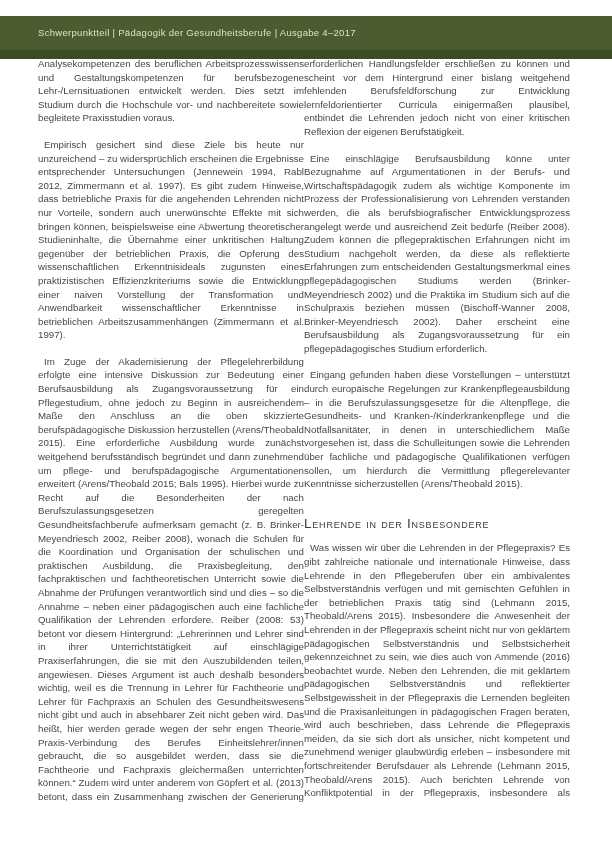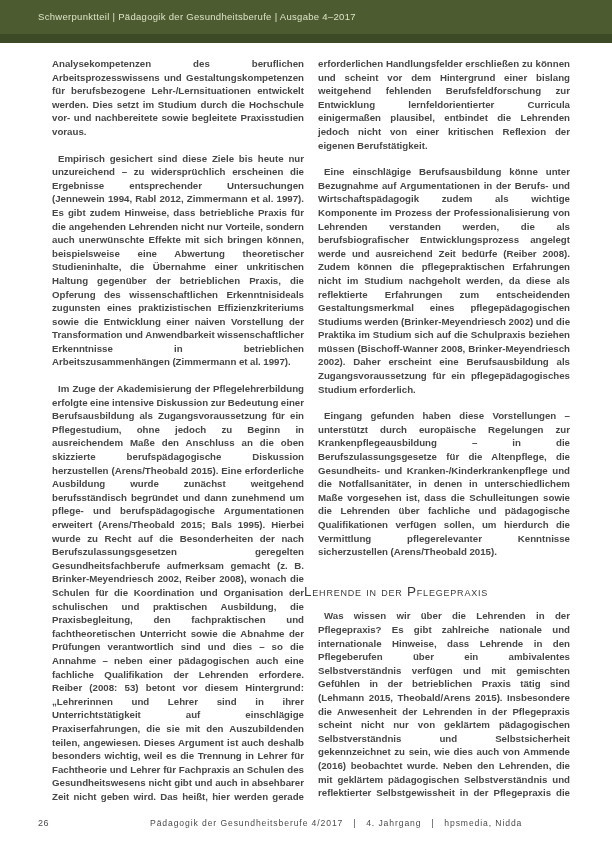--- a/index.html
+++ b/index.html
@@ -11,21 +11,21 @@
     position: relative;
     width: 612px;
     height: 859px;
     background: #ffffff;
     overflow: hidden;
     font-family: "Liberation Sans", "DejaVu Sans", sans-serif;
   }
   
   .topbar {
     position: absolute;
-    top: 0; left: 0;
+    top: 16px; left: 0;
     width: 612px;
     height: 34px;
     background: #4d5c30;
     border-bottom: 9px solid #3c4b25;
   }
   .topbar-text {
     position: absolute;
     left: 38px;
     top: 0;
     line-height: 34px;
@@ -51,21 +51,21 @@
     text-align: justify;
     color: #474747;
     font-size: 9.7px;
     line-height: 13.6px;
     hyphens: auto;
     -webkit-hyphens: auto;
     word-spacing: -0.2px;
   }
   .col.left  { left: 38px; }
   .col.right { left: 304px; }
-  .para { margin: 0 0 13px 14px; font-weight: bold; }
+  .para { margin: 0 0 13px 0; }
   .para.indent { text-indent: 6px; }
   .section-heading {
     margin: 26px 0 11px 0;
     font-weight: normal;
     font-variant: small-caps;
     font-size: 13.5px;
     letter-spacing: 0.8px;
     color: #3b3b3b;
     text-align: left;
   }
@@ -108,24 +108,20 @@
     <section class="col left">
       <p class="para">Analysekompetenzen des beruflichen Arbeitsprozesswissens und Gestaltungskompetenzen für berufsbezogene Lehr-/Lernsituationen entwickelt werden. Dies setzt im Studium durch die Hochschule vor- und nachbereitete sowie begleitete Praxisstudien voraus.</p>
       <p class="para indent">Empirisch gesichert sind diese Ziele bis heute nur unzureichend – zu widersprüchlich erscheinen die Ergebnisse entsprechender Untersuchungen (Jennewein 1994, Rabl 2012, Zimmermann et al. 1997). Es gibt zudem Hinweise, dass betriebliche Praxis für die angehenden Lehrenden nicht nur Vorteile, sondern auch unerwünschte Effekte mit sich bringen können, beispielsweise eine Abwertung theoretischer Studieninhalte, die Übernahme einer unkritischen Haltung gegenüber der betrieblichen Praxis, die Opferung des wissenschaftlichen Erkenntnisideals zugunsten eines praktizistischen Effizienzkriteriums sowie die Entwicklung einer naiven Vorstellung der Transformation und Anwendbarkeit wissenschaftlicher Erkenntnisse in betrieblichen Arbeitszusammenhängen (Zimmermann et al. 1997).</p>
       <p class="para indent">Im Zuge der Akademisierung der Pflegelehrerbildung erfolgte eine intensive Diskussion zur Bedeutung einer Berufsausbildung als Zugangsvoraussetzung für ein Pflegestudium, ohne jedoch zu Beginn in ausreichendem Maße den Anschluss an die oben skizzierte berufspädagogische Diskussion herzustellen (Arens/Theobald 2015). Eine erforderliche Ausbildung wurde zunächst weitgehend berufsständisch begründet und dann zunehmend um pflege- und berufspädagogische Argumentationen erweitert (Arens/Theobald 2015; Bals 1995). Hierbei wurde zu Recht auf die Besonderheiten der nach Berufszulassungsgesetzen geregelten Gesundheitsfachberufe aufmerksam gemacht (z. B. Brinker-Meyendriesch 2002, Reiber 2008), wonach die Schulen für die Koordination und Organisation der schulischen und praktischen Ausbildung, die Praxisbegleitung, den fachpraktischen und fachtheoretischen Unterricht sowie die Abnahme der Prüfungen verantwortlich sind und dies – so die Annahme – neben einer pädagogischen auch eine fachliche Qualifikation der Lehrenden erfordere. Reiber (2008: 53) betont vor diesem Hintergrund: „Lehrerinnen und Lehrer sind in ihrer Unterrichtstätigkeit auf einschlägige Praxiserfahrungen, die sie mit den Auszubildenden teilen, angewiesen. Dieses Argument ist auch deshalb besonders wichtig, weil es die Trennung in Lehrer für Fachtheorie und Lehrer für Fachpraxis an Schulen des Gesundheitswesens nicht gibt und auch in absehbarer Zeit nicht geben wird. Das heißt, hier werden gerade wegen der sehr engen Theorie-Praxis-Verbindung des Berufes Einheitslehrer/innen gebraucht, die so ausgebildet werden, dass sie die Fachtheorie und Fachpraxis gleichermaßen unterrichten können.“ Zudem wird unter anderem von Göpfert et al. (2013) betont, dass ein Zusammenhang zwischen der Generierung von Lernsituationen in einem lernfeldorientierten Curriculum und der pflegepraktischen Erfahrung der Lehrenden darin bestehe, „dass das berufliche Praxisfeld zunächst überblickt werden muss, um daraus ableitend pflegerische Lernsituationen entwickeln zu können“ (Göpfert et al. 2013: 10). Diese Argumentation betont praktische Erfahrungen in einem Pflegeberuf, um auf dieser Basis die für ein lernfeldorientiertes Curriculum</p>
     </section>
 
     <section class="col right">
       <p class="para">erforderlichen Handlungsfelder erschließen zu können und scheint vor dem Hintergrund einer bislang weitgehend fehlenden Berufsfeldforschung zur Entwicklung lernfeldorientierter Curricula einigermaßen plausibel, entbindet die Lehrenden jedoch nicht von einer kritischen Reflexion der eigenen Berufstätigkeit.</p>
       <p class="para indent">Eine einschlägige Berufsausbildung könne unter Bezugnahme auf Argumentationen in der Berufs- und Wirtschaftspädagogik zudem als wichtige Komponente im Prozess der Professionalisierung von Lehrenden verstanden werden, die als berufsbiografischer Entwicklungsprozess angelegt werde und ausreichend Zeit bedürfe (Reiber 2008). Zudem können die pflegepraktischen Erfahrungen nicht im Studium nachgeholt werden, da diese als reflektierte Erfahrungen zum entscheidenden Gestaltungsmerkmal eines pflegepädagogischen Studiums werden (Brinker-Meyendriesch 2002) und die Praktika im Studium sich auf die Schulpraxis beziehen müssen (Bischoff-Wanner 2008, Brinker-Meyendriesch 2002). Daher erscheint eine Berufsausbildung als Zugangsvoraussetzung für ein pflegepädagogisches Studium erforderlich.</p>
       <p class="para indent">Eingang gefunden haben diese Vorstellungen – unterstützt durch europäische Regelungen zur Krankenpflegeausbildung – in die Berufszulassungsgesetze für die Altenpflege, die Gesundheits- und Kranken-/Kinderkrankenpflege und die Notfallsanitäter, in denen in unterschiedlichem Maße vorgesehen ist, dass die Schulleitungen sowie die Lehrenden über fachliche und pädagogische Qualifikationen verfügen sollen, um hierdurch die Vermittlung pflegerelevanter Kenntnisse sicherzustellen (Arens/Theobald 2015).</p>
-      <h2 class="section-heading">Lehrende in der Pflegepraxis</h2>
+      <h2 class="section-heading">Lehrende in der Insbesondere</h2>
       <p class="para indent">Was wissen wir über die Lehrenden in der Pflegepraxis? Es gibt zahlreiche nationale und internationale Hinweise, dass Lehrende in den Pflegeberufen über ein ambivalentes Selbstverständnis verfügen und mit gemischten Gefühlen in der betrieblichen Praxis tätig sind (Lehmann 2015, Theobald/Arens 2015). Insbesondere die Anwesenheit der Lehrenden in der Pflegepraxis scheint nicht nur von geklärtem pädagogischen Selbstverständnis und Selbstsicherheit gekennzeichnet zu sein, wie dies auch von Ammende (2016) beobachtet wurde. Neben den Lehrenden, die mit geklärtem pädagogischen Selbstverständnis und reflektierter Selbstgewissheit in der Pflegepraxis die Lernenden begleiten und die Praxisanleitungen in pädagogischen Fragen beraten, wird auch beschrieben, dass Lehrende die Pflegepraxis meiden, da sie sich dort als unsicher, nicht kompetent und zunehmend weniger glaubwürdig erleben – insbesondere mit fortschreitender Berufsdauer als Lehrende (Lehmann 2015, Theobald/Arens 2015). Auch berichten Lehrende von Konfliktpotential in der Pflegepraxis, insbesondere als Kontrollpersonen wahrgenommen zu werden und unerfüllbaren Erwartungen nach nahezu perfekten Leistungen und umfassendem Wissen über die Pflege von Patienten mit verschiedenartigen Problemlagen ausgesetzt zu sein (Lehmann 2015, Theobald/Arens 2015). Zudem können Passungsprobleme zwischen explizitem Wissen in</p>
     </section>
 
   </main>
 
-  <footer class="pagefoot">
-    <span class="pagenum">26</span>
-    <span class="journalline">Pädagogik der Gesundheitsberufe 4/2017   |   4. Jahrgang   |   hpsmedia, Nidda</span>
-  </footer>
 
 </div>
 
 </body></html>

